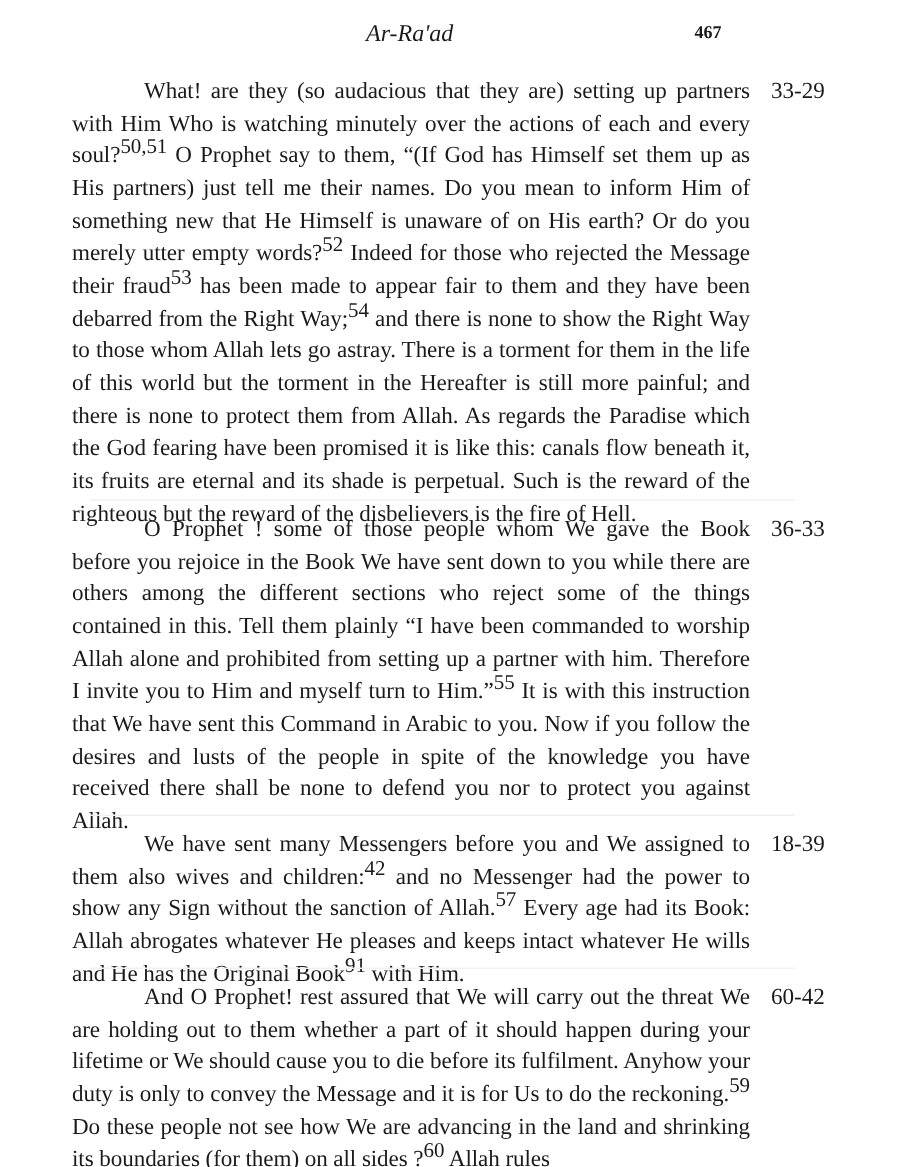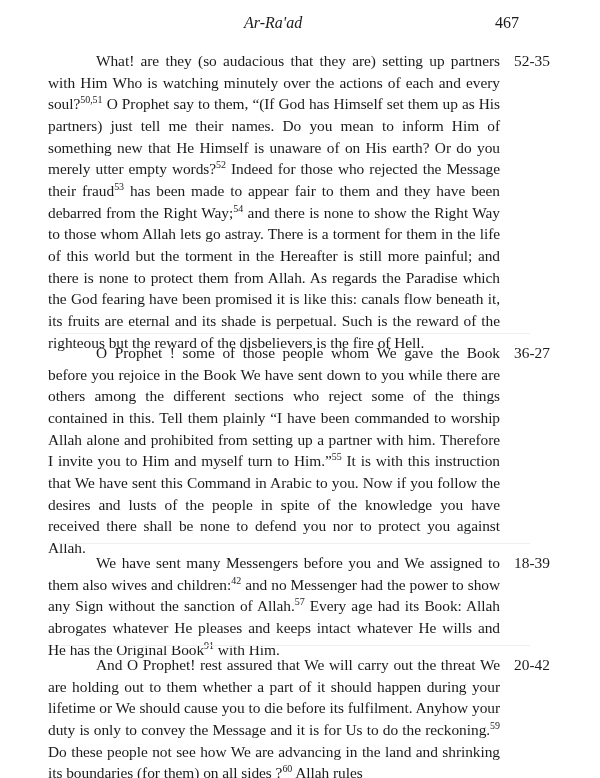--- a/index.html
+++ b/index.html
@@ -26,23 +26,22 @@
       position: absolute;
       left: 244px;
       top: 0;
       font-style: italic;
       font-size: 16px;
     }
     .page-number {
       position: absolute;
       left: 463px;
       top: 0;
-      font-weight: normal;
-      font-size: 16px;
-      margin-left: 32px;
+      font-weight: bold;
+      font-size: 12px;
     }
     .passage {
       position: absolute;
       left: 48px;
       width: 452px;
     }
     .passage-text {
       margin: 0;
       font-size: 15.4px;
       line-height: 21.65px;
@@ -52,21 +51,21 @@
     }
     .verse-ref {
       position: absolute;
       left: 466px;
       top: 0;
       font-size: 15.4px;
       line-height: 21.65px;
       white-space: nowrap;
     }
     sup {
-      font-size: 10px;
+      font-size: 14px;
       line-height: 0;
       vertical-align: 6px;
     }
     .separator {
       position: absolute;
       left: 60px;
       width: 470px;
       height: 0;
       border-top: 1px solid #f0f0f0;
     }
@@ -74,35 +73,35 @@
 </head>
 <body>
 
 <div class="page-header">
   <span class="running-title">Ar-Ra'ad</span>
   <span class="page-number">467</span>
 </div>
 
 <div class="passage" style="top:50px;">
   <p class="passage-text">What!  are  they   (so audacious that they are) setting up partners with  Him Who is watching minutely over the actions of each and every soul?<sup>50,51</sup>  O   Prophet say to them, “(If God has Himself set them up as His  partners)   just tell me their names. Do you mean to inform Him of something   new that He Himself is unaware of on His earth? Or do you merely utter empty words?<sup>52</sup> Indeed for those who rejected the Message their  fraud<sup>53</sup>  has  been made to appear fair to them and they have been debarred  from  the  Right  Way;<sup>54</sup>  and there is none to show the Right Way to those whom Allah lets go astray. There is a torment for them in the  life  of  this  world  but  the  torment   in the Hereafter is still more painful;  and  there  is  none to protect them from Allah. As regards the Paradise  which  the  God  fearing  have  been  promised  it is like this: canals  flow  beneath   it, its fruits are eternal and its shade is perpetual. Such  is the reward of the righteous but the reward of the disbelievers is the fire of Hell.</p>
-  <span class="verse-ref">52-35</span>
+  <span class="verse-ref">33-29</span>
 </div>
 
 <div class="separator" style="top:333px;"></div>
 
 <div class="passage" style="top:342px;">
   <p class="passage-text">O  Prophet  !  some  of  those  people   whom We gave the Book before  you  rejoice   in the Book We have sent down to you while there are  others  among  the   different sections who reject some of the things contained   in  this.  Tell  them  plainly  “I  have  been  commanded  to worship  Allah alone and prohibited from setting up a partner with him. Therefore  I invite you to Him and myself turn to Him.”<sup>55</sup> It is with this instruction  that  We  have sent this Command in Arabic to you. Now if you   follow the desires and lusts of the people in spite of the knowledge you   have received there shall be none to defend you nor to protect you against Allah.</p>
-  <span class="verse-ref">36-27</span>
+  <span class="verse-ref">36-33</span>
 </div>
 
 <div class="separator" style="top:543px;"></div>
 
 <div class="passage" style="top:552px;">
   <p class="passage-text">We  have  sent many Messengers before you and We assigned to them  also  wives  and  children:<sup>42</sup>   and no Messenger had the power to show  any Sign without the sanction of Allah.<sup>57</sup> Every age had its Book: Allah abrogates whatever He pleases and keeps intact whatever He wills and He has the Original Book<sup>91</sup> with Him.</p>
   <span class="verse-ref">18-39</span>
 </div>
 
 <div class="separator" style="top:645px;"></div>
 
 <div class="passage" style="top:654px;">
   <p class="passage-text">And  O  Prophet!  rest   assured that We will carry out the threat We  are  holding   out to them whether a part of it should happen during your  lifetime  or  We  should  cause  you  to  die   before its fulfilment. Anyhow   your duty is only to convey the Message and it is for Us to do the  reckoning.<sup>59</sup>   Do these people not see how We are advancing in the land   and shrinking its boundaries (for them) on all sides ?<sup>60</sup> Allah rules</p>
-  <span class="verse-ref">20-42</span>
+  <span class="verse-ref">60-42</span>
 </div>
 
 </body></html>

